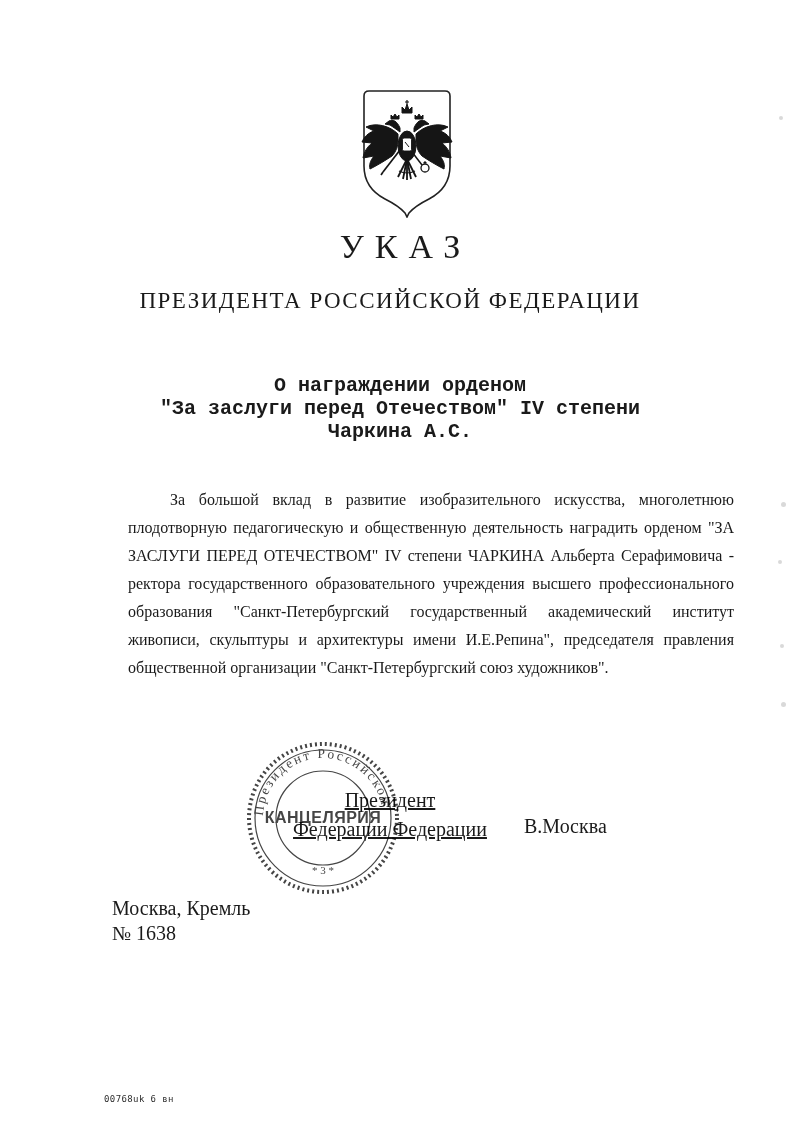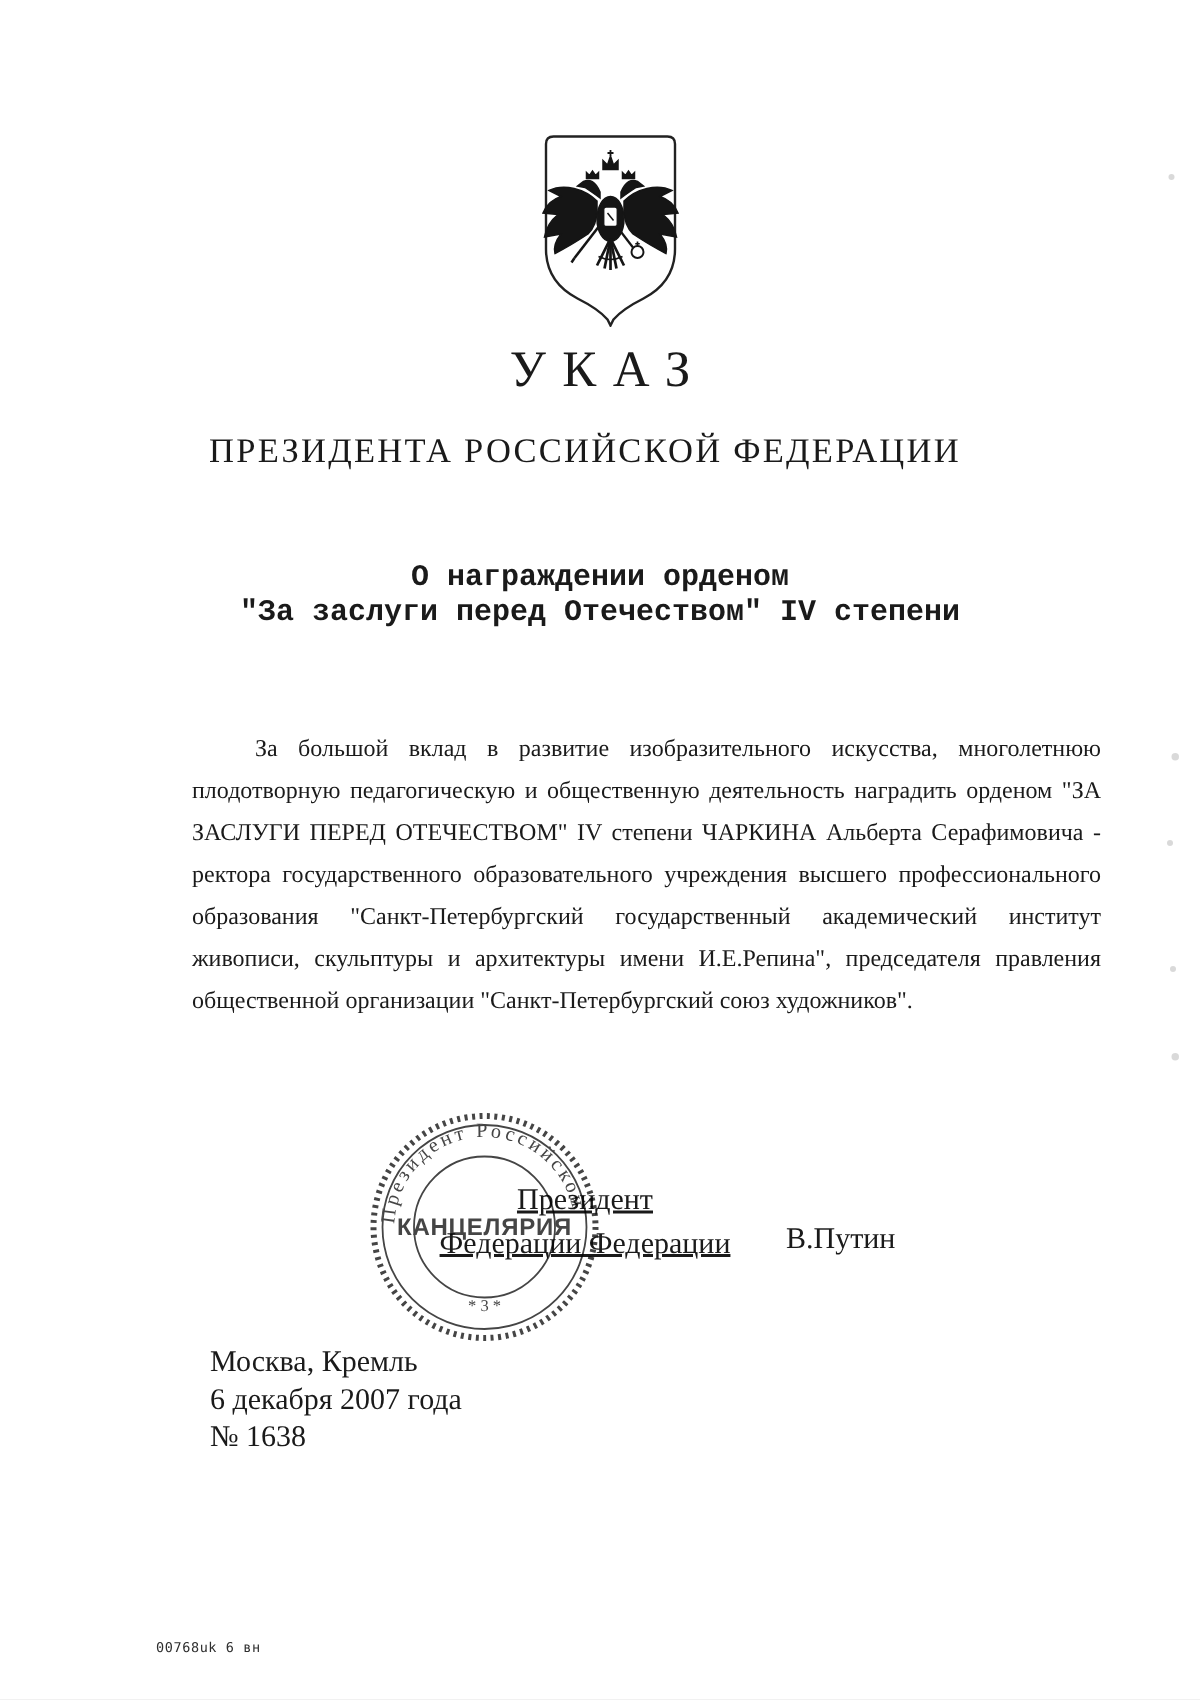--- a/index.html
+++ b/index.html
@@ -30,21 +30,21 @@
   }
   .sig-title{
     left:240px; top:786px; width:300px; text-align:center;
     font-size:20px; line-height:29px;text-decoration:underline;
   }
   .sig-name{ left:524px; top:815px; font-size:20px; }
   .stamp{
     left:243px; top:738px; width:160px; height:160px;
     mix-blend-mode:multiply; opacity:.88;
   }
-  .footer-block{ left:112px; top:896px; font-size:20px; line-height:25px;margin-left:28px; }
+  .footer-block{ left:112px; top:896px; font-size:20px; line-height:25px; }
   .print-mark{
     left:104px; top:1094px; font-size:9px; letter-spacing:.4px;
     color:#2e2e2e; font-family:"DejaVu Sans Mono", monospace;text-align:right;
   }
   .speck{ border-radius:50%; background:#cfcfcf; opacity:.8; }
 </style>
 </head>
 <body>
 
 <div class="page">
@@ -91,49 +91,49 @@
       </g>
     </svg>
   </div>
 
   <div class="abs doc-title">УКАЗ</div>
   <div class="abs doc-issuer">ПРЕЗИДЕНТА РОССИЙСКОЙ ФЕДЕРАЦИИ</div>
 
   <div class="abs subject">
     <div>О награждении орденом</div>
     <div>"За заслуги перед Отечеством" IV степени</div>
+    <div>Чаркина А.С.</div>
   </div>
 
   <p class="abs body-par">За большой вклад в развитие изобразительного искусства, многолетнюю плодотворную педагогическую и общественную деятельность наградить орденом "ЗА ЗАСЛУГИ ПЕРЕД ОТЕЧЕСТВОМ" IV степени ЧАРКИНА Альберта Серафимовича - ректора государственного образовательного учреждения высшего профессионального образования "Санкт-Петербургский государственный академический институт живописи, скульптуры и архитектуры имени И.Е.Репина", председателя правления общественной организации "Санкт-Петербургский союз художников".</p>
 
   <div class="abs sig-title">
     <div>Президент</div>
     <div>Федерации Федерации</div>
   </div>
-  <div class="abs sig-name">В.Путин</div>
+  <div class="abs sig-name">В.Москва</div>
 
   <div class="abs stamp">
     <svg viewBox="0 0 160 160" width="160" height="160" xmlns="http://www.w3.org/2000/svg" xmlns:xlink="http://www.w3.org/1999/xlink">
       <g fill="none" stroke="#2b2b2b">
         <circle cx="80" cy="80" r="74" stroke-width="4" stroke-dasharray="2 3"></circle>
         <circle cx="80" cy="80" r="68" stroke-width="1.2"></circle>
         <circle cx="80" cy="80" r="47" stroke-width="1.2"></circle>
       </g>
       <path id="ringPath" d="M 20,80 A 60,60 0 1 1 140,80" fill="none"></path>
       <text font-size="13.5" letter-spacing="2.2" fill="#2b2b2b" font-family="Liberation Serif, serif">
         <textPath href="#ringPath" xlink:href="#ringPath" startOffset="2">Президент Российской Федерации</textPath>
       </text>
       <text x="80" y="85" text-anchor="middle" font-size="16" font-weight="bold" letter-spacing="0.5" fill="#2b2b2b" font-family="Liberation Sans, sans-serif">КАНЦЕЛЯРИЯ</text>
       <text x="80" y="136" text-anchor="middle" font-size="11" fill="#2b2b2b" font-family="Liberation Serif, serif">* 3 *</text>
     </svg>
   </div>
 
   <div class="abs footer-block">
     <div>Москва, Кремль</div>
-    <div>6 декабря 2007 года</div>
     <div>№ 1638</div>
   </div>
 
   <div class="abs print-mark">00768uk 6 вн</div>
 
   <div class="abs speck" style="left:779px;top:116px;width:4px;height:4px;"></div>
   <div class="abs speck" style="left:781px;top:502px;width:5px;height:5px;"></div>
   <div class="abs speck" style="left:778px;top:560px;width:4px;height:4px;"></div>
   <div class="abs speck" style="left:780px;top:644px;width:4px;height:4px;"></div>
   <div class="abs speck" style="left:781px;top:702px;width:5px;height:5px;"></div>

